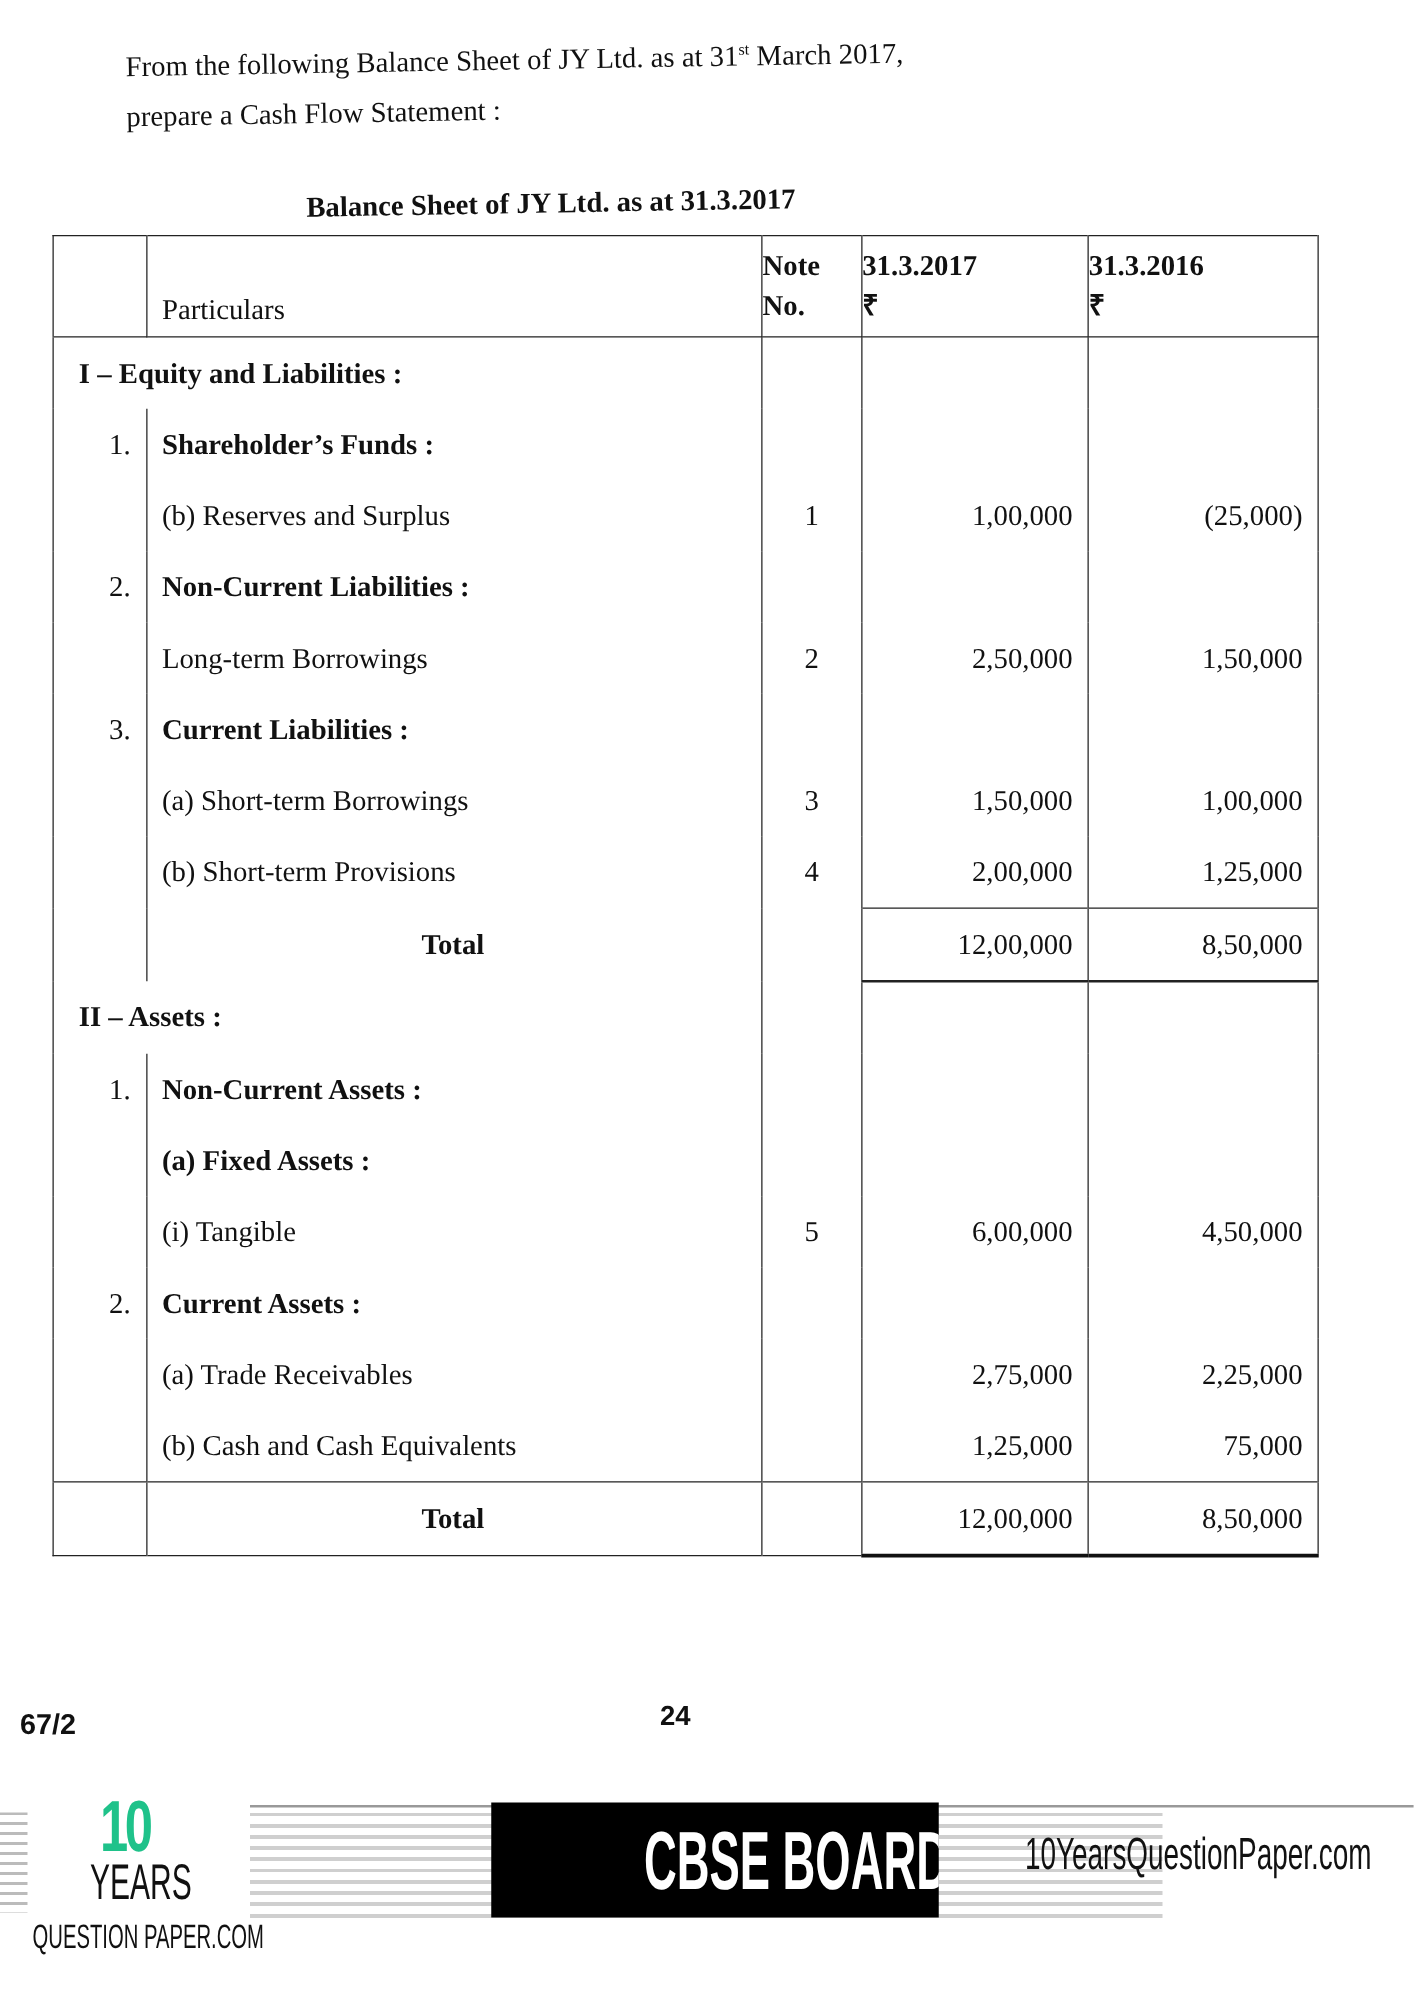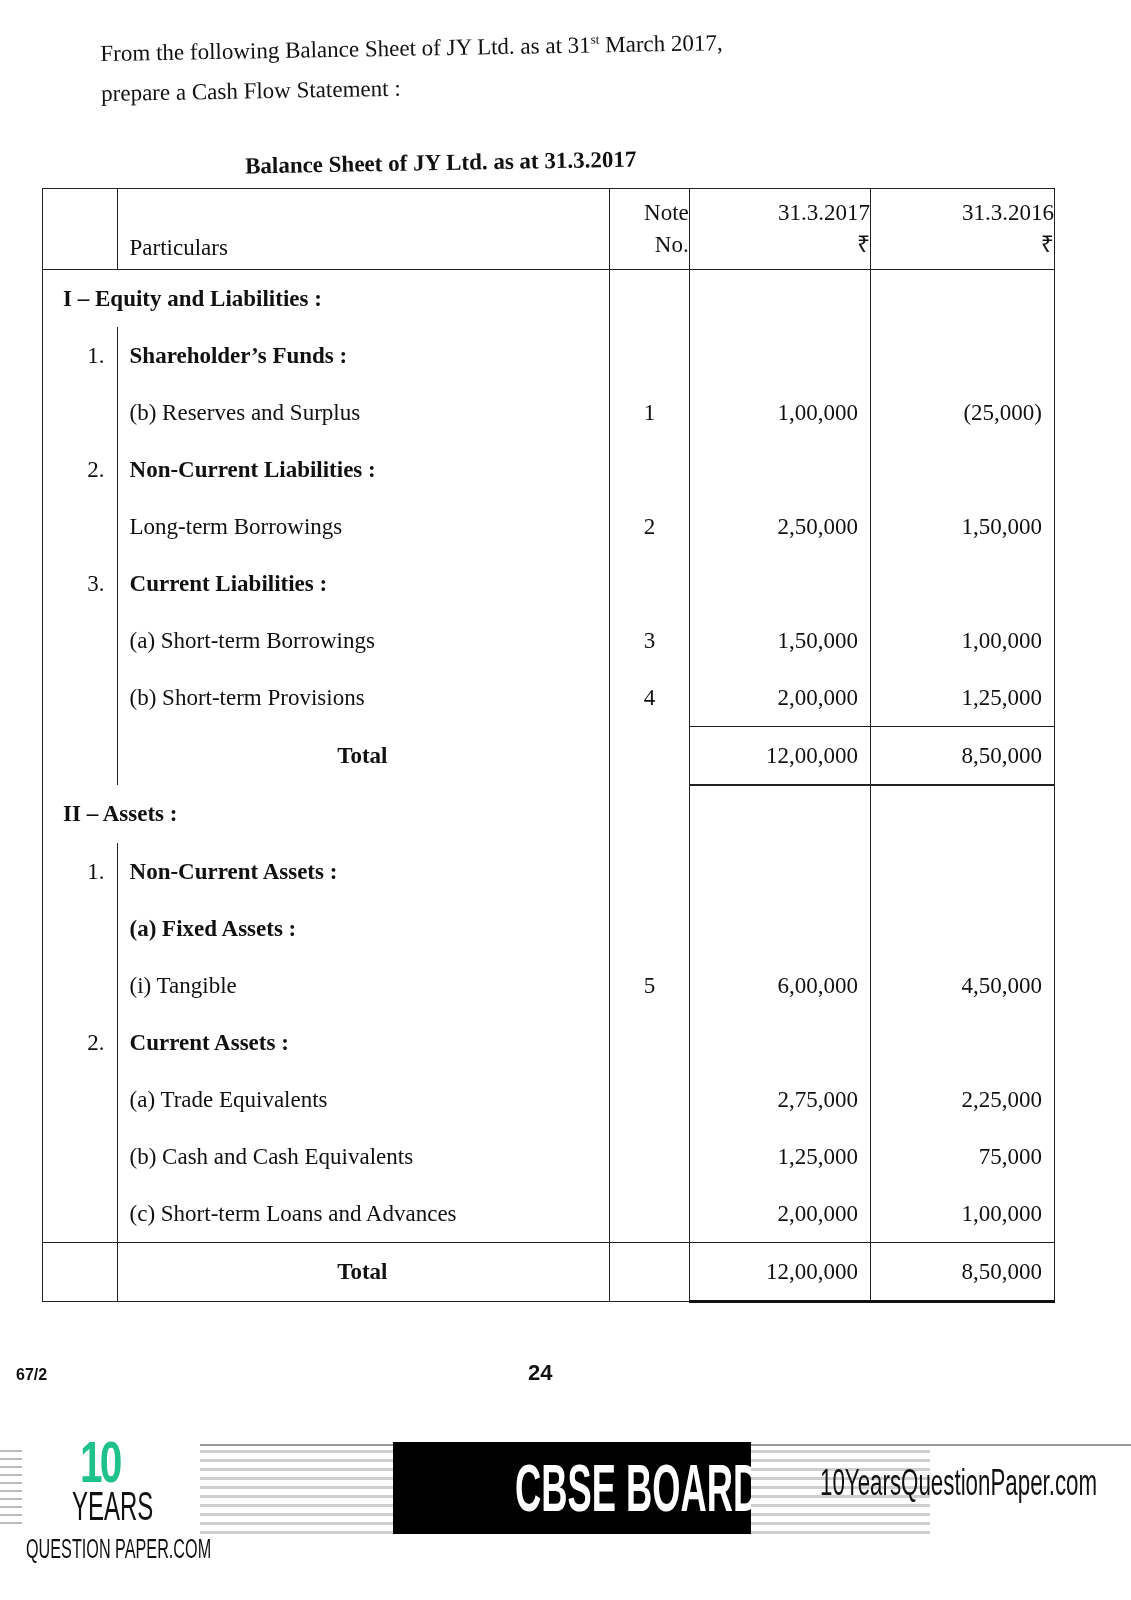--- a/index.html
+++ b/index.html
@@ -9,29 +9,29 @@
   .bs-title{position:absolute;left:245px;top:150px;font-size:23px;font-weight:bold;font-family:"Liberation Serif",serif;transform:rotate(-1deg);}
   table.bs{position:absolute;left:42px;top:188px;width:1013px;border-collapse:collapse;font-family:"Liberation Serif",serif;font-size:23px;}
   table.bs td{padding:0;vertical-align:middle;}
   .c0{width:66px;border-right:1.5px solid #222;text-align:right;padding-right:12px !important;}
   .c1{width:500px;padding-left:12px !important;border-right:1.5px solid #222;}
   .c2{width:82px;text-align:center;border-right:1.5px solid #222;}
   .c3{width:176px;text-align:right;padding-right:12px !important;border-right:1.5px solid #222;}
   .c4{width:180px;text-align:right;padding-right:12px !important;border-right:1.5px solid #222;}
   .outer{border:1.5px solid #222;}
   tr.head td{height:72px;border-bottom:1.5px solid #222;vertical-align:bottom;padding-bottom:8px !important;}
-  tr.head td.c2,tr.head td.c3,tr.head td.c4{text-align:right;line-height:32px;vertical-align:middle;padding-bottom:0 !important;padding-right:0 !important;}
+  tr.head td.c2,tr.head td.c3,tr.head td.c4{text-align:left;line-height:32px;vertical-align:middle;padding-bottom:0 !important;padding-right:0 !important;font-weight:bold;}
   tr.r td{height:57px;}
   .b{font-weight:bold;}
   .sec{font-weight:bold;}
   .total-row td.c3,.total-row td.c4{border-top:1.5px solid #222;border-bottom:2.5px solid #222;}
   .total-lbl{text-align:center;font-weight:bold;padding-right:14px !important;}
   .final td{border-top:1.5px solid #222;}
   .final td.c3,.final td.c4{border-bottom:3px solid #111;}
-  .footer-code{position:absolute;left:16px;top:1366px;font-size:16px;font-weight:bold;font-family:"Liberation Sans",sans-serif;text-align:right;}
+  .footer-code{position:absolute;left:16px;top:1366px;font-size:23px;font-weight:bold;font-family:"Liberation Sans",sans-serif;text-align:right;}
   .page-num{position:absolute;left:528px;top:1360px;font-size:22px;font-weight:bold;font-family:"Liberation Sans",sans-serif;}
   .brand{position:absolute;left:0;top:1420px;width:1131px;height:180px;font-family:"Liberation Sans",sans-serif;}
   .logo-10{position:absolute;left:80px;top:8px;font-size:58px;font-weight:bold;color:#1fc28a;letter-spacing:-4px;transform:scaleX(0.7);transform-origin:left top;}
   .logo-years{position:absolute;left:72px;top:64px;font-size:40px;color:#111;transform:scaleX(0.6);transform-origin:left top;}
   .logo-qp{position:absolute;left:26px;top:114px;font-size:27px;color:#111;transform:scaleX(0.6);transform-origin:left top;white-space:nowrap;}
   .stripes{position:absolute;left:200px;top:30px;width:730px;height:90px;background:repeating-linear-gradient(to bottom,#cfcfcf 0 3px,#fff 3px 9px);}
   .stripes-left{position:absolute;left:0;top:30px;width:22px;height:80px;background:repeating-linear-gradient(to bottom,#bbb 0 2px,#fff 2px 8px);}
   .cbse{position:absolute;left:393px;top:22px;width:358px;height:92px;background:#000;color:#fff;font-size:66px;font-weight:bold;text-align:center;line-height:92px;white-space:nowrap;overflow:hidden;}
   .cbse span{display:inline-block;transform:scaleX(0.55);transform-origin:center;}
   .site{position:absolute;left:820px;top:42px;font-size:36px;color:#111;white-space:nowrap;transform:scaleX(0.62);transform-origin:left top;}
@@ -149,38 +149,31 @@
       </tr>
       <tr class="r">
         <td class="c0">2.</td>
         <td class="c1 b">Current Assets :</td>
         <td class="c2"></td>
         <td class="c3"></td>
         <td class="c4"></td>
       </tr>
       <tr class="r">
         <td class="c0"></td>
-        <td class="c1">(a)   Trade Equivalents</td>
+        <td class="c1">(a)   Trade Receivables</td>
         <td class="c2"></td>
         <td class="c3">2,75,000</td>
         <td class="c4">2,25,000</td>
       </tr>
       <tr class="r">
         <td class="c0"></td>
         <td class="c1">(b)   Cash and Cash Equivalents</td>
         <td class="c2"></td>
         <td class="c3">1,25,000</td>
         <td class="c4">75,000</td>
-      </tr>
-      <tr class="r">
-        <td class="c0"></td>
-        <td class="c1">(c)   Short-term Loans and Advances</td>
-        <td class="c2"></td>
-        <td class="c3">2,00,000</td>
-        <td class="c4">1,00,000</td>
       </tr>
       <tr class="r total-row final">
         <td class="c0"></td>
         <td class="c1 total-lbl">Total</td>
         <td class="c2"></td>
         <td class="c3">12,00,000</td>
         <td class="c4">8,50,000</td>
       </tr>
     </tbody>
 </table>

